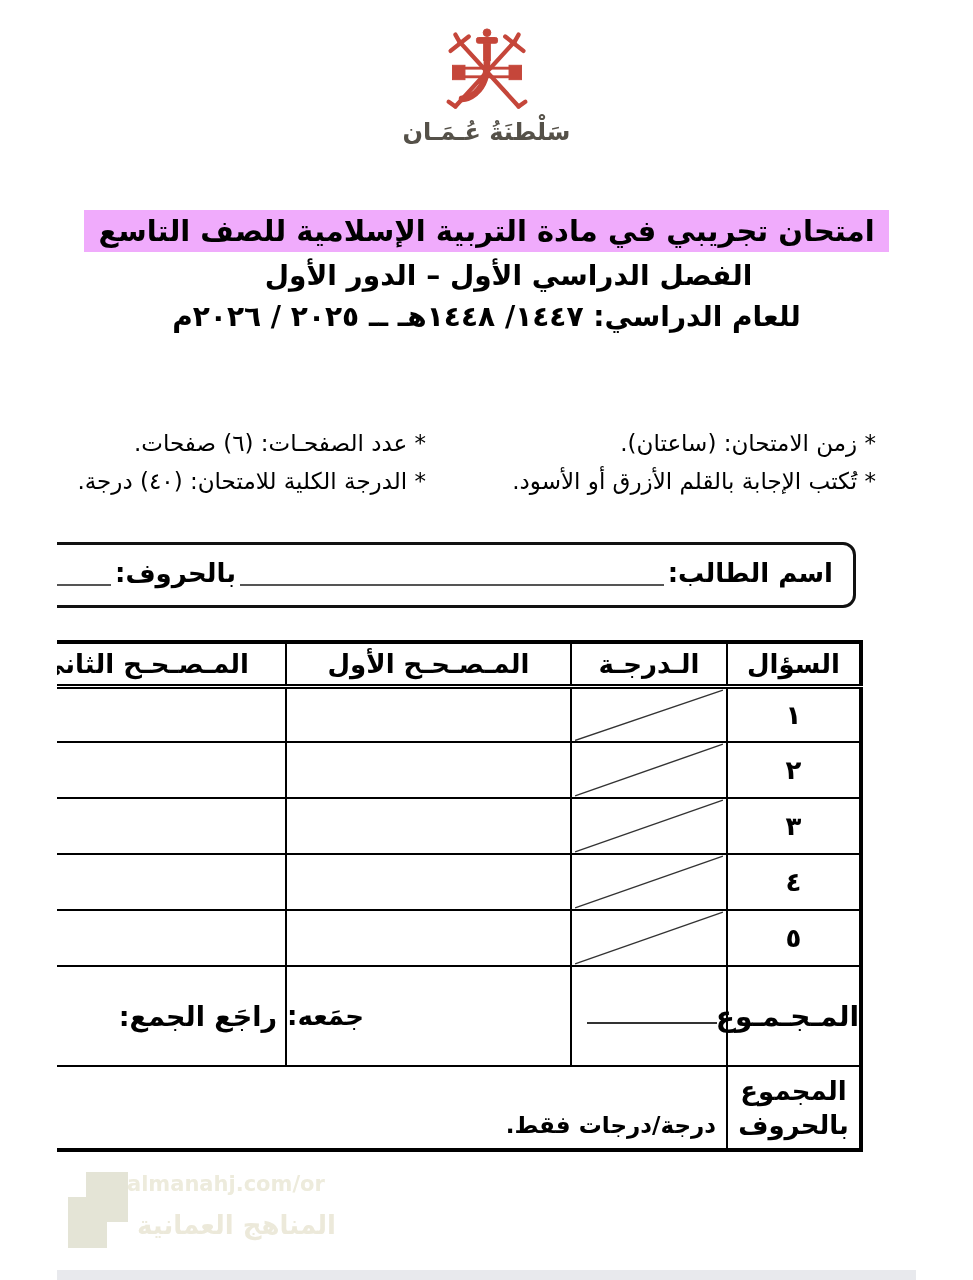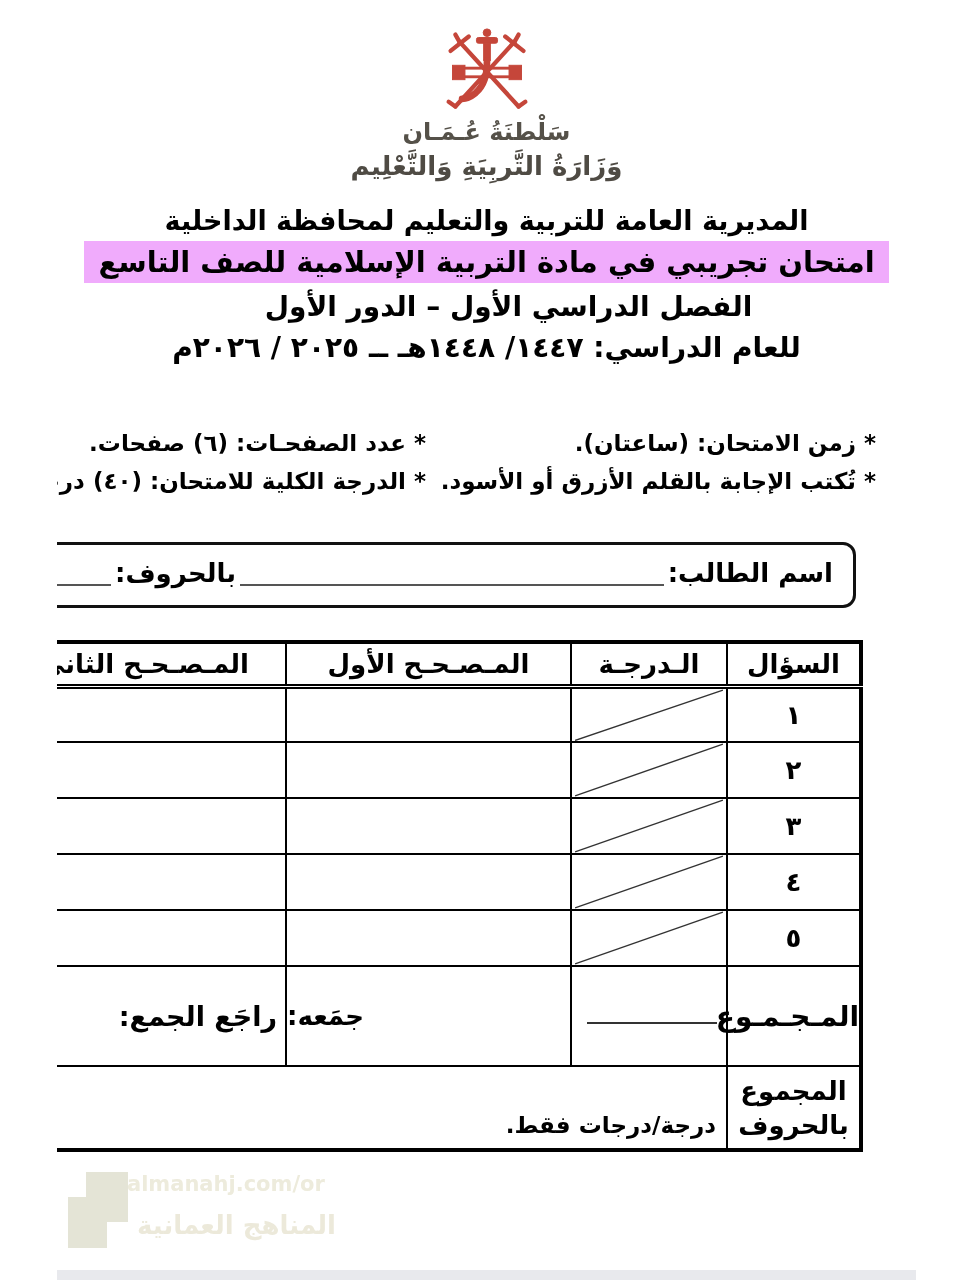--- a/index.html
+++ b/index.html
@@ -19,21 +19,21 @@
   
   .header-block { position:absolute; top:205px; left:0; width:100%; text-align:center; font-weight:bold; }
   .h-line1 { font-size:27px; }
   .h-line2 { display:inline-block; font-size:29px; background:#f0abfc; padding:4px 14px; margin-top:5px; }
   .h-line3 { font-size:28px; margin-top:7px;padding-left:44px; }
   .h-line4 { font-size:28px; margin-top:8px; }
 
   
   .notes-right { position:absolute; top:424px; right:40px; }
   .notes-left  { position:absolute; top:424px; right:490px; }
-  .note-line { font-size:23px; font-weight:bold; line-height:38px; white-space:nowrap; text-align:right;margin-left:36px; }
+  .note-line { font-size:23px; font-weight:normal; line-height:38px; white-space:nowrap; text-align:right;margin-left:36px; }
 
   
   .name-box {
     position:absolute; top:542px; right:60px; width:852px; height:66px;
     border:3px solid #111; border-radius:13px; background:#fff;
     display:flex; align-items:center; padding:0 20px;
   }
   .nb-label { font-size:26px; font-weight:bold; white-space:nowrap; transform:translateY(-2px); }
   .nb-line { flex:1 1 auto; border-bottom:2px solid #555; height:0; align-self:center; transform:translateY(10px); margin:0 4px; }
   .nb-line.short { flex:0 0 80px; }
@@ -90,25 +90,23 @@
         <circle cx="60" cy="7" r="4"></circle>
         <rect x="49" y="12" width="22" height="6" rx="2"></rect>
         <rect x="56.5" y="18" width="7" height="18"></rect>
         <rect x="31" y="44" width="58" height="9" fill="none" stroke-width="3"></rect>
         <rect x="24" y="41" width="13" height="15"></rect>
         <rect x="83" y="41" width="13" height="15"></rect>
         <path d="M60 36 C60 52 57 62 48 70 C43 74 38 76 34 76" fill="none" stroke-width="7" stroke-linecap="round"></path>
       </g>
     </svg>
     <div class="calli1">سَلْطنَةُ عُـمَـان</div>
-    <div class="calli2">وَزَارَةُ التَّربِيَةِ وَالتَّعْلِيم</div>
   </div>
 
   <div class="header-block">
-    <div class="h-line1">المديرية العامة للتربية والتعليم لمحافظة الداخلية</div>
     <div><span class="h-line2">امتحان تجريبي في مادة التربية الإسلامية للصف التاسع</span></div>
     <div class="h-line3">الفصل الدراسي الأول – الدور الأول</div>
     <div class="h-line4">للعام الدراسي: ١٤٤٧/ ١٤٤٨هـ ــ ٢٠٢٥ / ٢٠٢٦م</div>
   </div>
 
   <div class="notes-right">
     <div class="note-line">* زمن الامتحان: (ساعتان).</div>
     <div class="note-line">* تُكتب الإجابة بالقلم الأزرق أو الأسود.</div>
   </div>
   <div class="notes-left">

